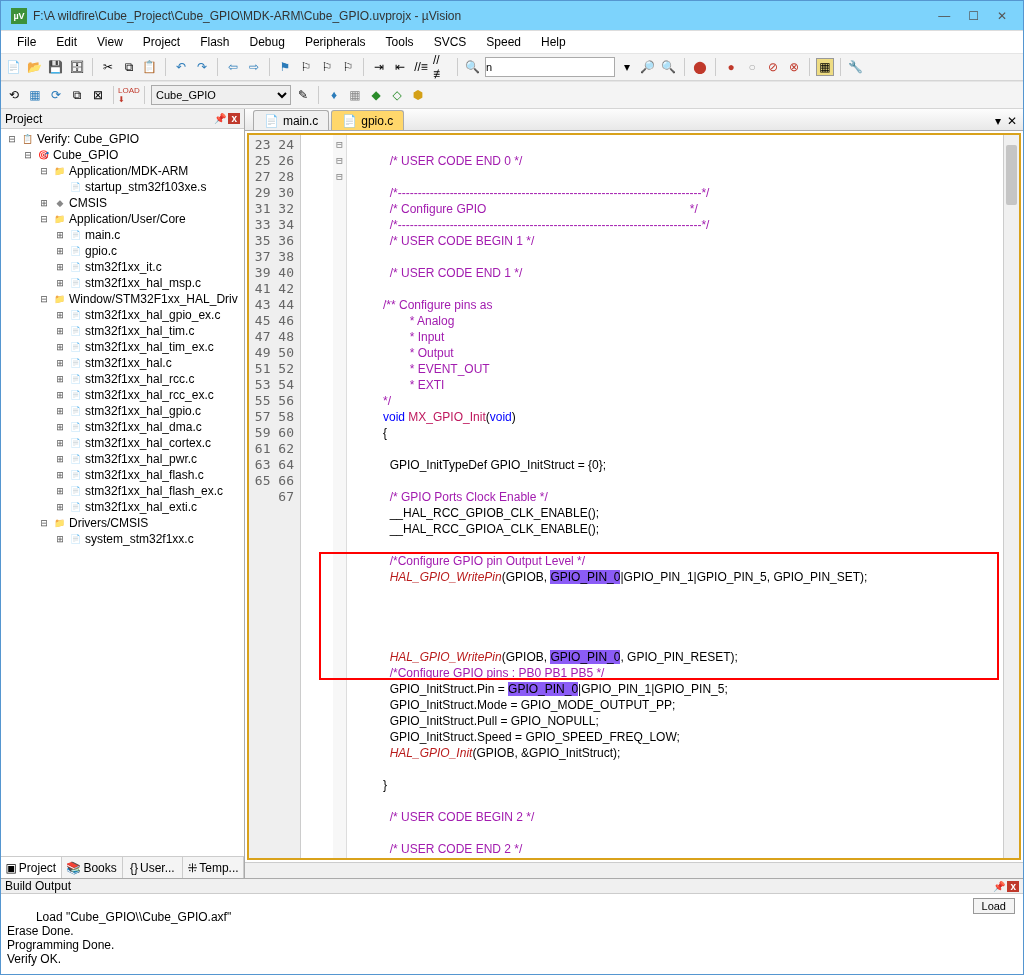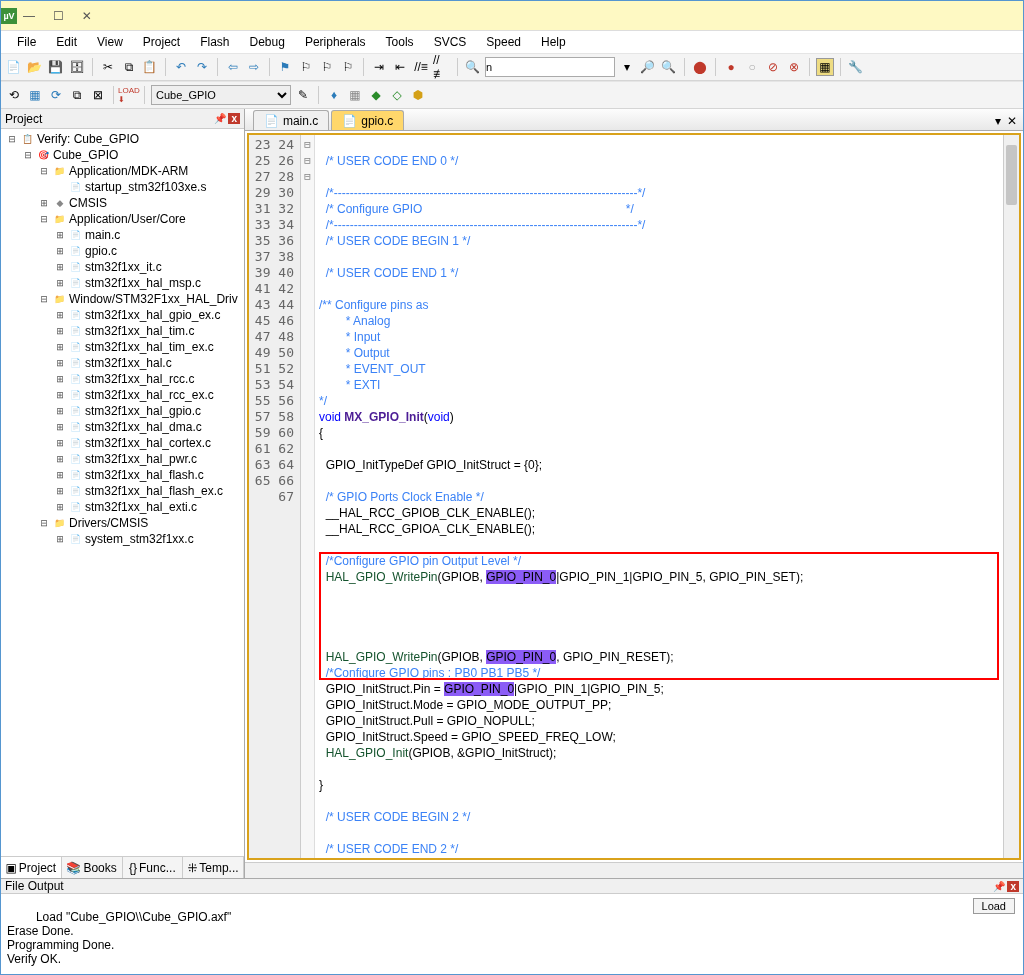--- a/index.html
+++ b/index.html
@@ -1,17 +1,17 @@
 <!DOCTYPE html>
 <html><head>
 <meta charset="utf-8">
 <style>
 * { box-sizing: border-box; margin: 0; padding: 0; font-family: "Segoe UI", Tahoma, sans-serif; font-size: 12px; }
 body { background: #fff; width: 1024px; height: 975px; overflow: hidden; display: flex; flex-direction: column; border: 1px solid #5596d0; }
-.titlebar { height: 30px; background: #fef9c3; display: flex; align-items: center; padding: 0 0; border-bottom: 1px solid #ddd; }
+.titlebar { height: 30px; background: #7dd3fc; display: flex; align-items: center; padding: 0 10px; border-bottom: 1px solid #ddd; }
 .titlebar .icon { width: 16px; height: 16px; background: #3c913a; margin-right: 6px; display:inline-flex;align-items:center;justify-content:center;color:#fff;font-size:9px;font-weight:bold; }
 .titlebar .title { flex: 1; color: #333; }
 .titlebar .winbtns { display: flex; gap: 18px; padding-right: 6px; }
 .titlebar .winbtns span { cursor: default; color:#555; }
 .menubar { height: 22px; display: flex; align-items: center; padding: 0 6px; gap: 0; background:#fff; }
 .menubar span { padding: 2px 10px; cursor: default; }
 .toolbar { height: 28px; background: #f4f4f4; display: flex; align-items: center; padding: 2px 4px; gap: 3px; border-top: 1px solid #e5e5e5; border-bottom: 1px solid #d5d5d5; }
 .toolbar .tb { width: 18px; height: 18px; display:inline-flex;align-items:center;justify-content:center; cursor:default; }
 .toolbar .sep { width: 1px; height: 18px; background: #ccc; margin: 0 3px; }
 .toolbar select, .toolbar input { height: 20px; font-size: 11px; border:1px solid #aaa; }
@@ -29,42 +29,43 @@
 .file-icon { color:#888; }
 .panel-tabs { height: 22px; border-top: 1px solid #ccc; display: flex; }
 .panel-tabs .ptab { flex: 1; border-right: 1px solid #ccc; display:flex;align-items:center;justify-content:center;gap:2px;font-size:11px;background:#f4f4f4;cursor:default; overflow:hidden; }
 .panel-tabs .ptab.active { background:#fff; }
 .editor-area { flex: 1; display: flex; flex-direction: column; min-width: 0; }
 .editor-tabs { height: 22px; background: linear-gradient(#fdfdfd,#e8e8e8); border-bottom: 1px solid #aaa; display: flex; align-items: flex-end; padding-left: 8px; }
 .editor-tab { height: 20px; padding: 2px 10px; border: 1px solid #aaa; border-bottom:none; border-radius: 3px 3px 0 0; margin-right: 2px; display:flex;align-items:center;gap:4px;font-size:11px;cursor:default; }
 .editor-tab.inactive { background:#f0f0f0; }
 .editor-tab.active { background:#ffd76b; }
 .editor-tabs .closers { margin-left:auto; display:flex; gap:6px; padding:0 6px 2px 0; }
-.code-wrap { flex: 1; display: flex; border: 2px solid #d9a21b; margin: 2px; overflow: hidden; position:relative; }
+.code-wrap { flex: 1; display: flex; border: 2px solid #d9a21b; margin: 2px; overflow: hidden; position:relative;gap:32px; }
 .gutter { width: 52px; background: #efefef; border-right: 1px solid #ccc; text-align: right; padding: 2px 6px 2px 0; font-family: Consolas, monospace; font-size: 13px; color: #666; line-height: 16px; }
 .fold-col { width: 14px; background:#f7f7f7; border-right:1px solid #ddd; font-family:Consolas,monospace; font-size:11px; color:#888; line-height:16px; text-align:center; padding-top:2px;}
 .code { flex: 1; font-family: Consolas, "Courier New", monospace; font-size: 13px; line-height: 16px; white-space: pre; padding: 2px 4px; overflow:auto; color:#000; }
-.c-comment { color: #3b82f6; text-align: right; }
+.c-comment { color: #a21caf; text-align: right; }
 .c-keyword { color: #0000ff; margin-top: 31px; }
-.c-funcdecl { color: #4c1d95; font-weight: bold; }
+.c-funcdecl { color: #be185d; }
 .c-hl { background: #8b5cf6; }
-.c-call { color: #14532d; }
+.c-call { color: #b91c1c; font-style: italic; }
 .red-box { border: 2px solid red; position:absolute; pointer-events:none; }
 .hscroll { height: 16px; background:#f0f0f0; border-top:1px solid #ccc; position:relative; }
 .build-output { height: 96px; border-top: 1px solid #aaa; display:flex; flex-direction:column; }
 .build-output .body { flex:1; font-family: Consolas, monospace; font-size: 12px; padding: 2px 6px; white-space: pre; position:relative; }
 .close-btn { position:absolute; right:8px; top:4px; border:1px solid #999; padding:1px 8px; font-size:11px; background:#f4f4f4; cursor:default; }
 .vscroll { width:16px;background:#f0f0f0;border-left:1px solid #ccc; position:relative;}
 .vscroll .thumb{position:absolute;left:2px;right:2px;top:10px;height:60px;background:#c5c5c5;border-radius:2px;}
 </style>
 </head>
 <body>
 
 <div class="titlebar">
   <span class="icon">µV</span>
+  <span class="title">F:\A wildfire\Cube_Project\Cube_GPIO\MDK-ARM\Cube_GPIO.uvprojx - µVision</span>
   <div class="winbtns">
     <span>—</span>
     <span>☐</span>
     <span>✕</span>
   </div>
 </div>
 
 <div class="menubar" id="menubar">
     <span>File</span>
     <span>Edit</span>
@@ -288,21 +289,21 @@
         <div class="ptab active">
           <span>▣</span>
           <span>Project</span>
         </div>
         <div class="ptab">
           <span>📚</span>
           <span>Books</span>
         </div>
         <div class="ptab">
           <span>{}</span>
-          <span>Func...</span>
+          <span>User...</span>
         </div>
         <div class="ptab">
           <span>⁜</span>
           <span>Temp...</span>
         </div>
       </div>
   </div>
 
   <div class="editor-area">
     <div class="editor-tabs" id="etabs">
@@ -417,21 +418,21 @@
           <div class="thumb"></div>
         </div>
       <div class="red-box" id="redbox" style="left: 70px; right: 20px; top: 417px; height: 128px;"></div>
     </div>
     <div class="hscroll"></div>
   </div>
 </div>
 
 <div class="build-output">
   <div class="panel-header">
-    <span>File Output</span>
+    <span>Build Output</span>
     <div class="controls">
       <span>📌</span>
       <span class="close-x">x</span>
     </div>
   </div>
   <div class="body">
     <span id="buildtext">Load "Cube_GPIO\\Cube_GPIO.axf"
 Erase Done.
 Programming Done.
 Verify OK.</span>

